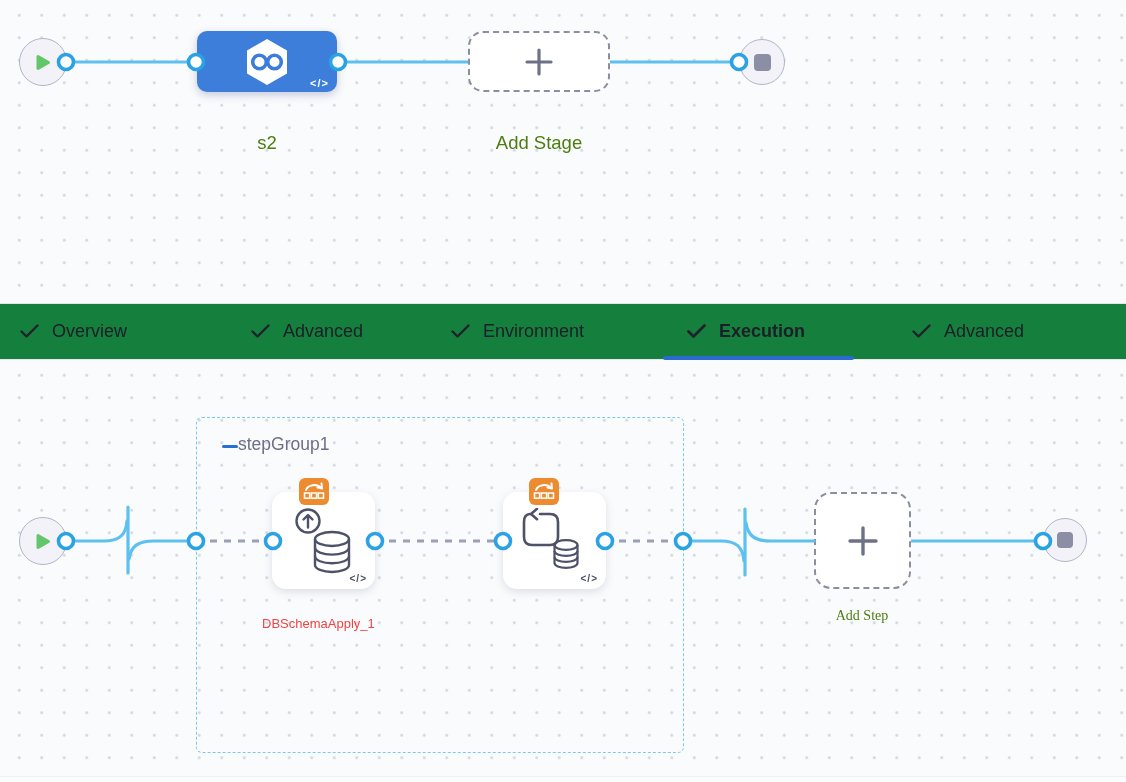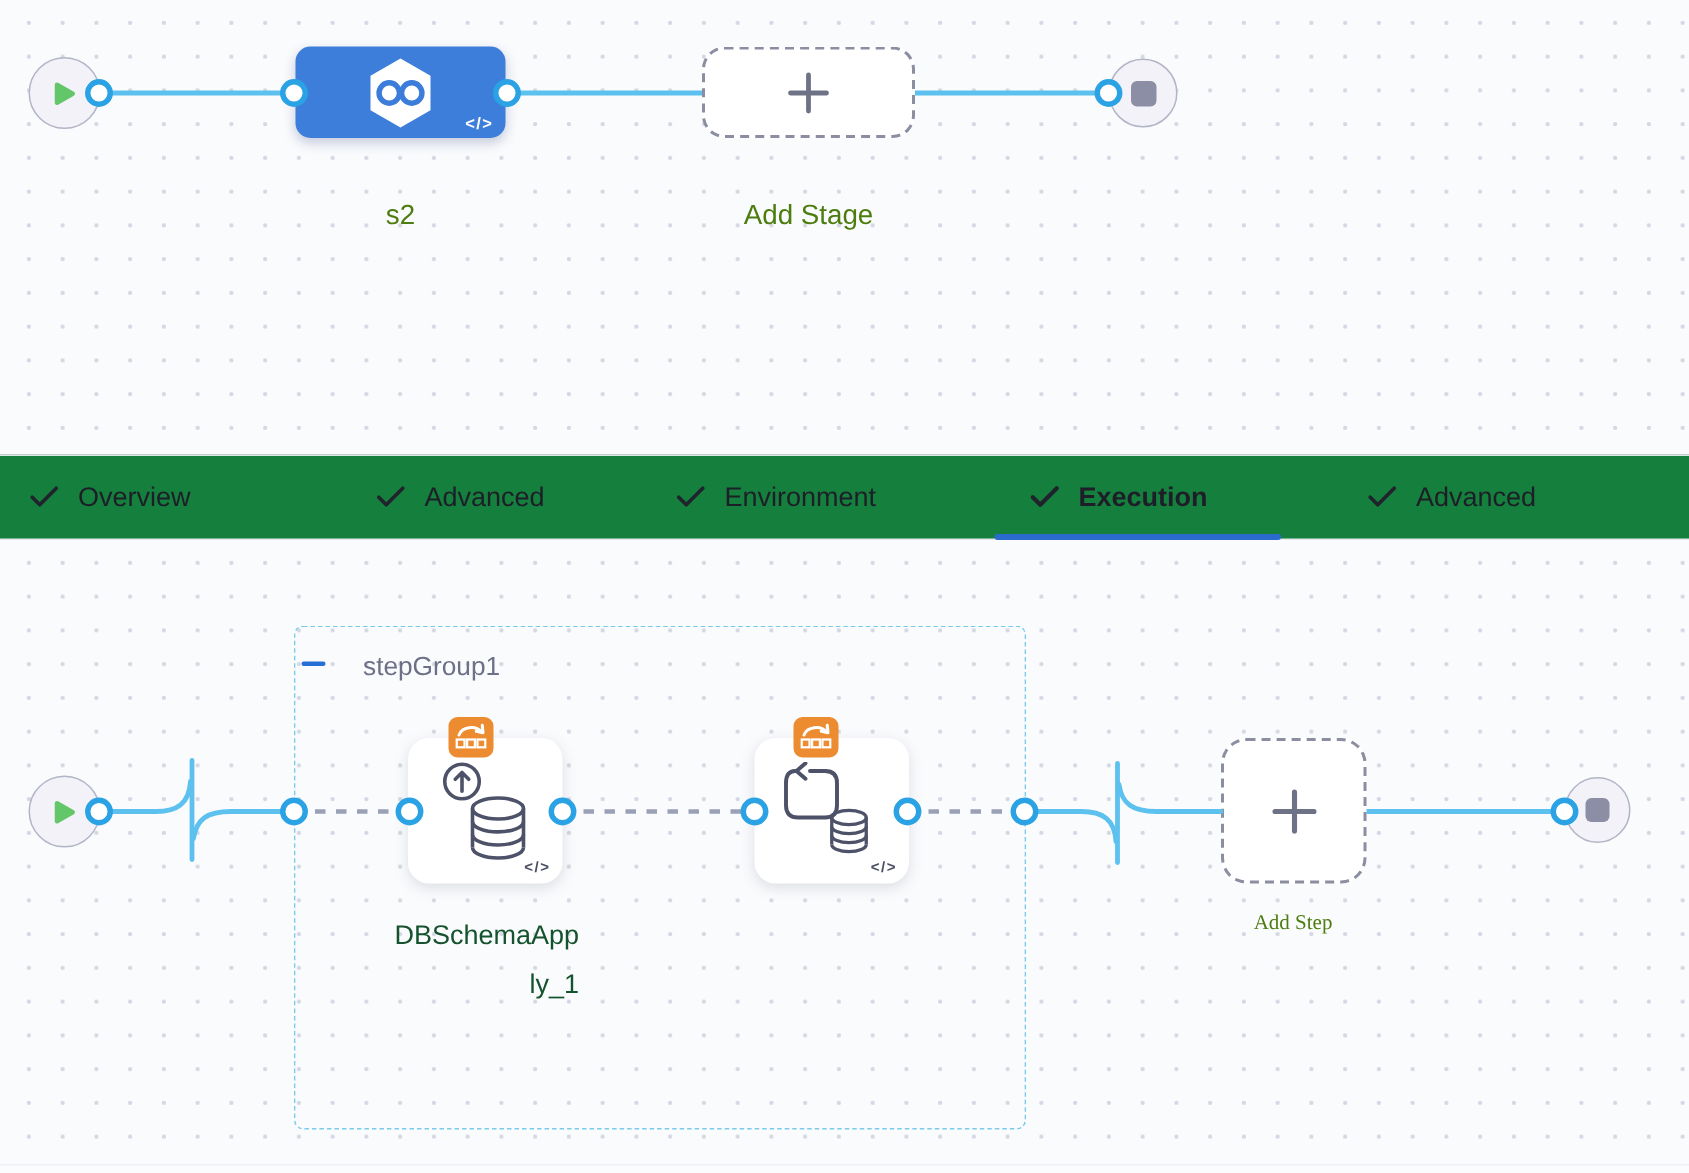--- a/index.html
+++ b/index.html
@@ -23,37 +23,37 @@
     display:flex; align-items:center; justify-content:center; }
   .code-badge { position:absolute; right:8px; bottom:3px; font-size:11px; font-weight:bold;
     color:#ffffff; letter-spacing:1px; }
 
   .dashed-node { position:absolute; background:#ffffff; border:2.5px dashed #8b8ea1;
     border-radius:15px; display:flex; align-items:center; justify-content:center; }
   .add-stage { left:468px; top:31px; width:142px; height:61px; }
   .add-step  { left:814px; top:492px; width:97px;  height:97px; border-radius:17px; }
 
   .node-label { position:absolute; text-align:center; color:#4d7c0f; font-size:18.5px; }
-  .step-label { position:absolute; text-align:right; color:#14532d; font-size:18px;
+  .step-label { position:absolute; text-align:left; color:#ef4444; font-size:13px;
     line-height:33px; word-break:break-all; }
   .gray-label { color:#4d7c0f; }
 
   
   .tabbar { position:absolute; left:0; top:303px; width:1126px; height:57px; background:#15803d;
     border-top:1px solid #e3e5ea; border-bottom:1px solid #e6e8ed; }
   .tab { position:absolute; top:0; height:100%; display:flex; align-items:center; gap:13px;
     font-size:18px; color:#1d1e27; cursor:pointer; }
   .tab.active { font-weight:bold;justify-content:center; }
   .tab-underline { position:absolute; left:663px; top:52px; width:191px; height:4px;
     background:#2b6bd0; border-radius:2px; }
 
   
   .step-group { position:absolute; left:196px; top:417px; width:488px; height:336px;
     border:1.5px dashed #79cbec; border-radius:6px; }
-  .group-header { position:absolute; left:3px; top:16px; display:flex; align-items:flex-start; gap:25px; }
+  .group-header { position:absolute; left:24px; top:16px; display:flex; align-items:flex-end; gap:0; }
   .minus-btn { width:17px; height:17px; display:flex; align-items:center; justify-content:center; cursor:pointer; }
   .minus-bar { width:16px; height:3.5px; border-radius:2px; background:#2470d4; }
   .group-title { font-size:17.5px; color:#6d7086; }
 
   .step-node { position:absolute; top:492px; width:103px; height:97px; background:#ffffff;
     border-radius:14px; box-shadow:0 3px 9px rgba(96,97,112,.18); }
   .step-node .code-badge { color:#4b4f63; font-size:10px; right:8px; bottom:5px; }
   .strategy-badge { position:absolute; left:27px; top:-14px; width:30px; height:27px;
     background:#ec8b30; border-radius:6px; display:flex; align-items:center; justify-content:center; }
 

